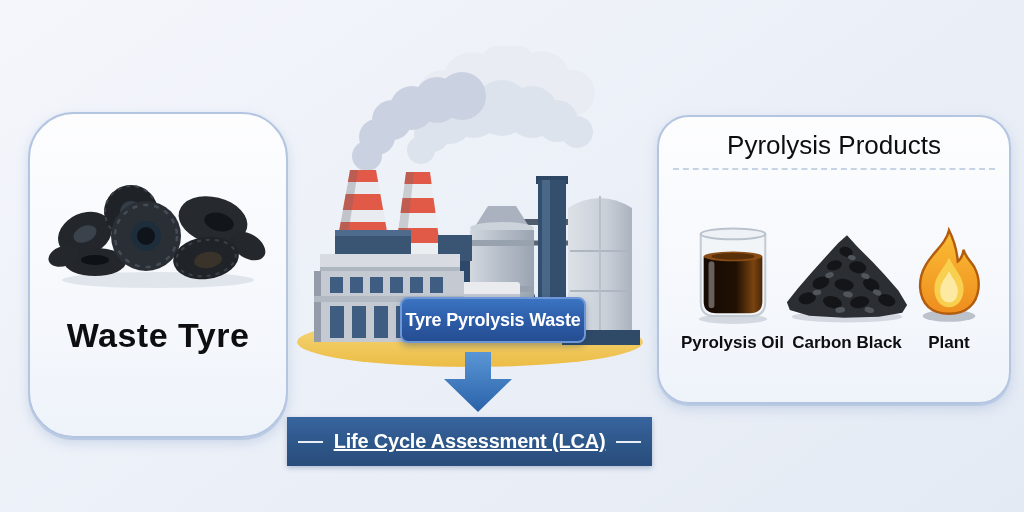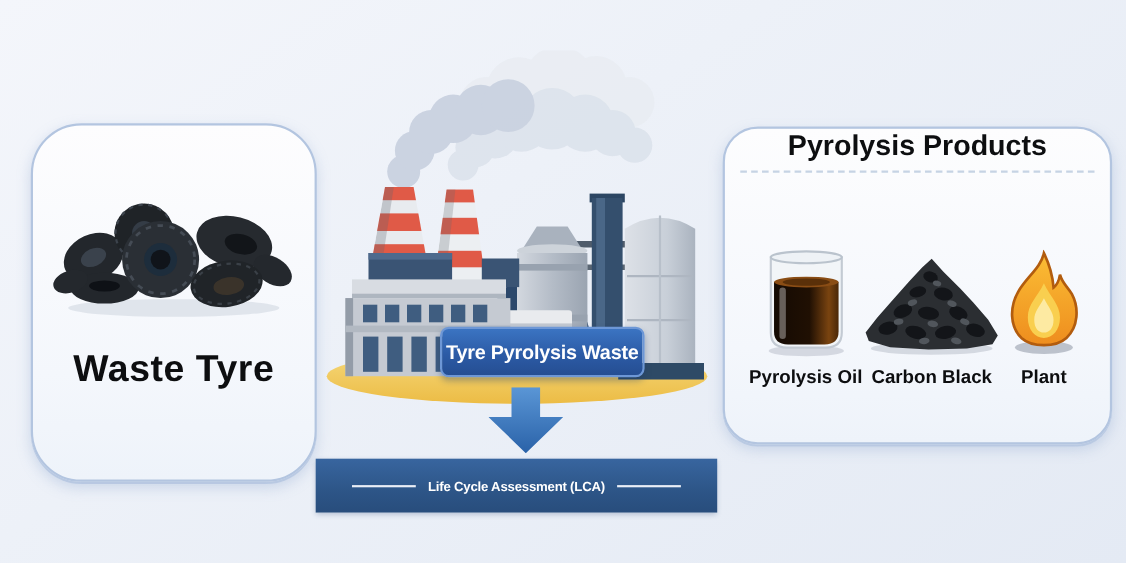--- a/index.html
+++ b/index.html
@@ -13,21 +13,21 @@
     border:2px solid #b3c5e0;box-shadow:0 5px 12px rgba(140,165,205,.35),0 2px 0 #c9d6ea;
   }
   #waste-panel{left:28px;top:112px;width:256px;height:322px;border-radius:46px;}
   #waste-label{
     position:absolute;left:0;right:0;top:202px;text-align:center;
     font-size:34px;font-weight:bold;color:#0d0e10;letter-spacing:.5px;
   }
   #tyre-svg{position:absolute;left:13px;top:58px;}
   #products-panel{left:657px;top:115px;width:350px;height:285px;border-radius:32px;}
   #products-title{
-    text-align:center;font-size:26px;font-weight:bold;color:#0d0e10;
+    margin-top:13px;text-align:center;font-size:26px;font-weight:normal;color:#0d0e10;
   }
   #products-divider{border-top:2px dashed #c6d3e4;margin:7px 14px 0 14px;}
   #products-row{
     position:absolute;left:0;right:0;top:108px;display:flex;
     justify-content:space-between;align-items:flex-end;padding:0 22px;
   }
   .product{display:flex;flex-direction:column;align-items:center;}
   .product-label{
     margin-top:8px;font-size:17px;font-weight:bold;color:#0d0e10;white-space:nowrap;
   }
@@ -41,21 +41,21 @@
   }
   #plant-button span{font-size:18px;font-weight:bold;color:#ffffff;letter-spacing:-.2px;}
   #down-arrow{position:absolute;left:444px;top:352px;}
   #lca-banner{
     position:absolute;left:287px;top:417px;width:365px;height:49px;
     background:linear-gradient(180deg,#38659f 0%,#2d5587 60%,#284d7c 100%);
     display:flex;align-items:center;justify-content:center;
     box-shadow:0 2px 5px rgba(40,70,120,.3);
   }
   #lca-banner .line{height:2px;width:58px;background:#e9eef6;margin:0 11px;}
-  #lca-banner span{font-size:12px;font-weight:bold;color:#ffffff;letter-spacing:-.2px;white-space:nowrap;}
+  #lca-banner span{font-size:20px;font-weight:bold;color:#ffffff;letter-spacing:-.2px;white-space:nowrap;text-decoration:underline;}
 </style>
 </head>
 <body>
 
 <div id="stage">
 
   <div class="panel" id="waste-panel">
     <svg id="tyre-svg" width="230" height="120" viewBox="0 0 230 120">
       <ellipse cx="115" cy="108" rx="96" ry="8" fill="#d4dae4" opacity="0.65"></ellipse>
       <g>

